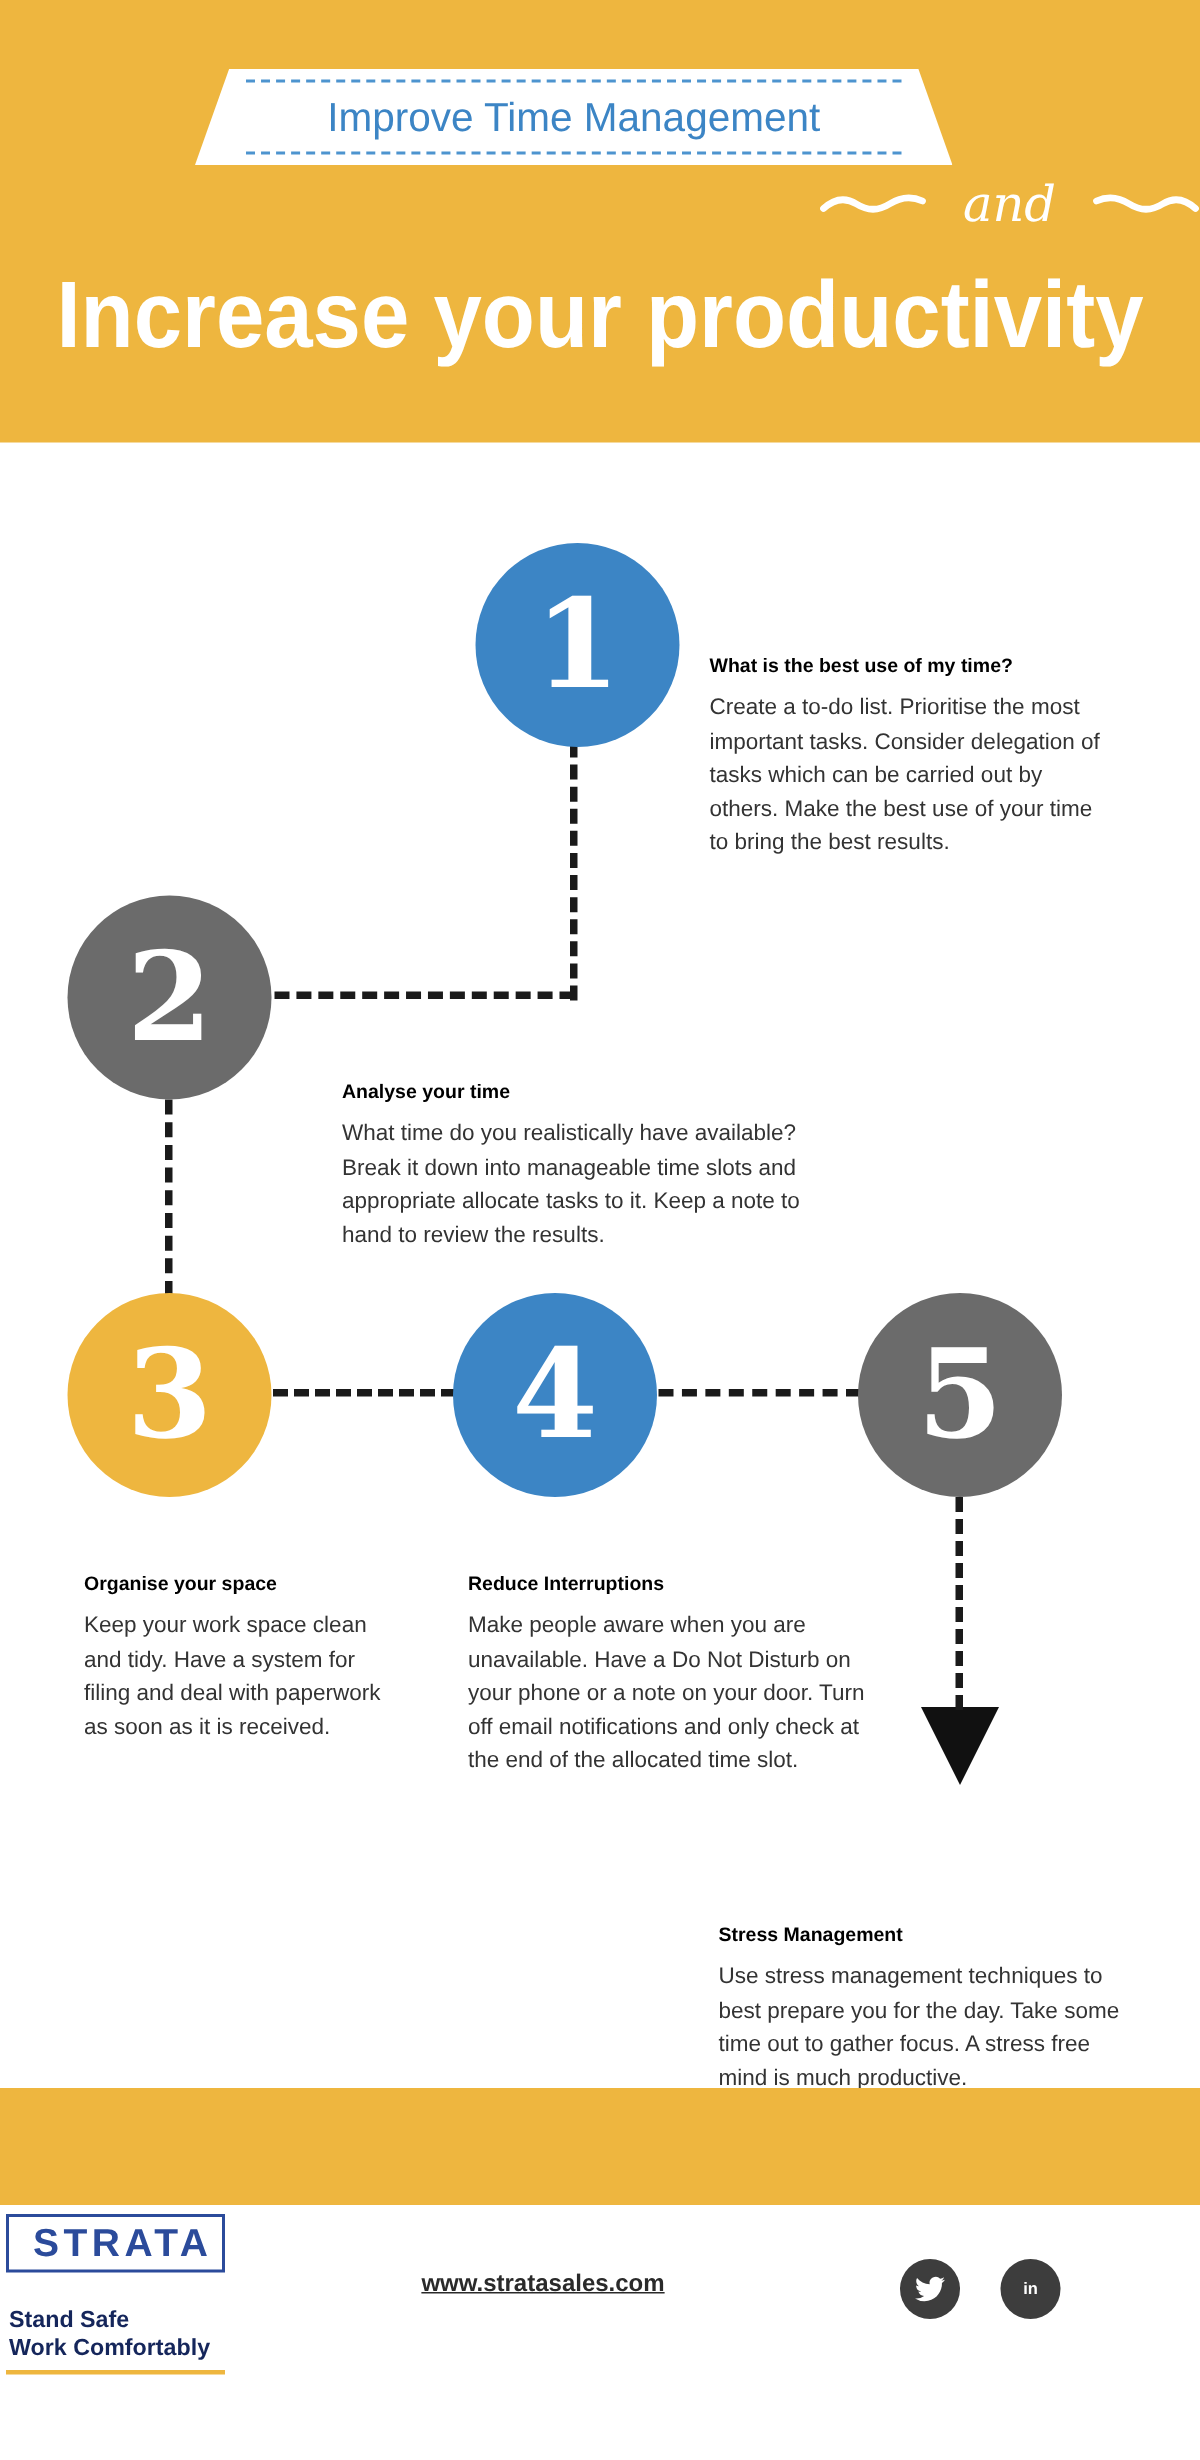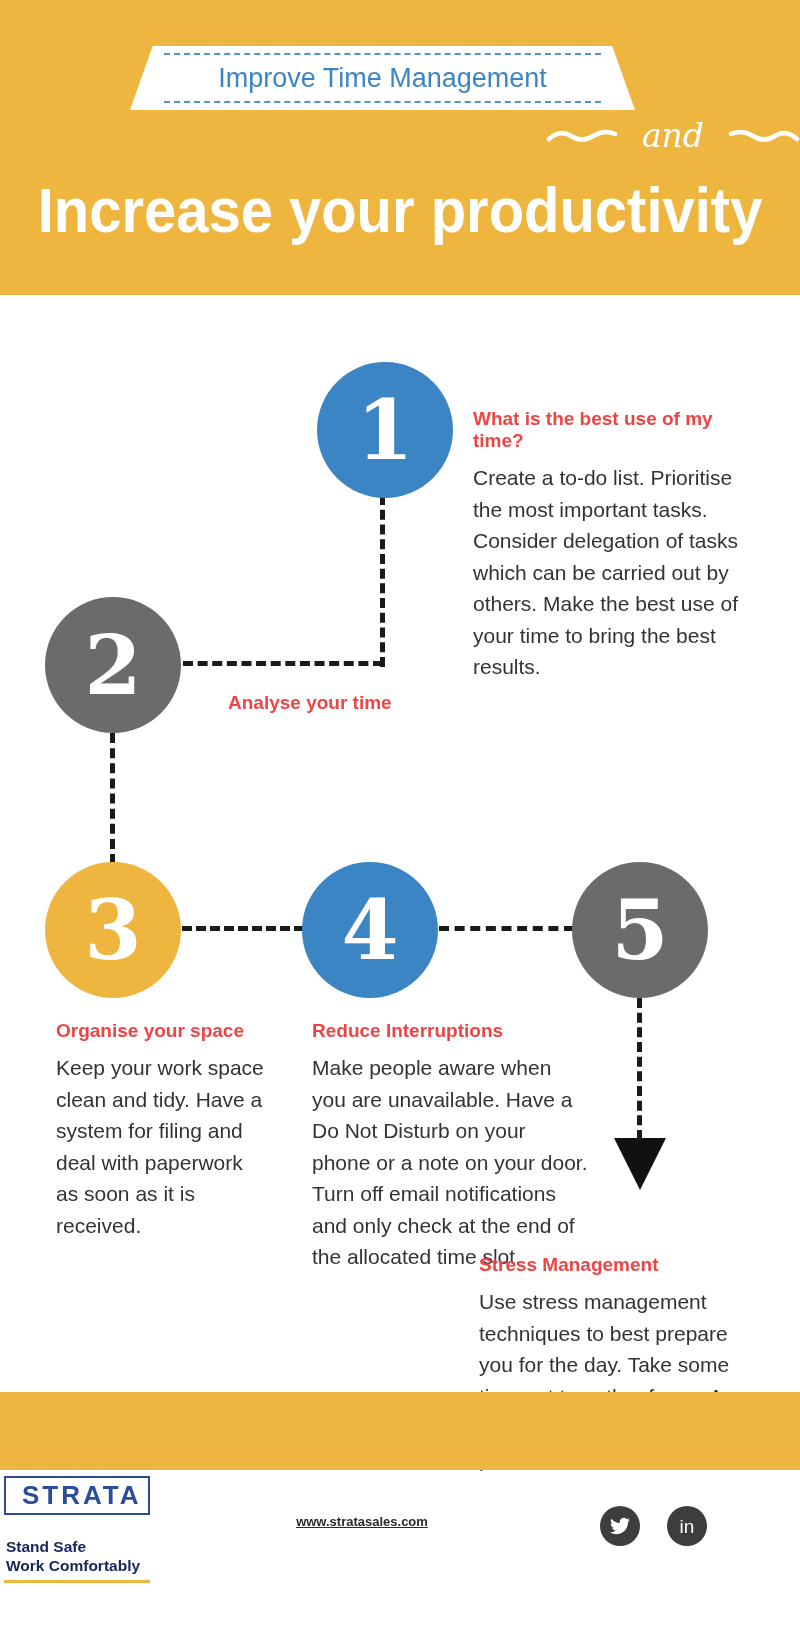--- a/index.html
+++ b/index.html
@@ -43,42 +43,42 @@
   .l3 { left:110px; top:733px; height:131px; }
   .l4 { left:182px; top:926px; width:122px; }
   .l5 { left:439px; top:926px; width:135px; }
   .l6 { left:637px; top:998px; height:142px; }
   .arrow-down { position:absolute; left:614px; top:1138px; width:0; height:0;
                 border-left:26px solid transparent; border-right:26px solid transparent;
                 border-top:52px solid #111111; }
 
   
   .block { position:absolute; }
-  .block h3 { font-size:19px; color:#ef4444; font-weight:bold; margin-bottom:10px; }
-  .block p  { font-size:21px; line-height:1.5; color:#333333; }
+  .block h3 { font-size:13px; color:#000000; font-weight:bold; margin-bottom:10px;margin-top:28px; }
+  .block p  { font-size:15px; line-height:1.5; color:#333333; }
   .b1 { left:473px; top:408px; width:270px; }
   .b2 { left:228px; top:692px; width:306px; }
   .b3 { left:56px;  top:1020px; width:212px; }
   .b4 { left:312px; top:1020px; width:276px; }
   .b5 { left:479px; top:1254px; width:280px; }
 
   
   .band { position:absolute; left:0; top:1392px; width:800px; height:78px; background:#EEB63F; }
   .logo { position:absolute; left:4px; top:1476px; width:146px; }
   .logo-box { border:2px solid #2B4B9B; padding:2px 16px; text-align:center; background:#ffffff; }
   .logo-text { color:#2B4B9B; font-size:26px; font-weight:bold; letter-spacing:3px; }
   .tagline { color:#15265B; font-weight:bold; font-size:15.5px; margin-top:23px; padding-left:2px; }
   .logo-underline { height:3px; background:#EEB63F; margin-top:5px; }
   .website { position:absolute; left:262px; top:1514px; width:200px; text-align:center;
-             font-size:13px; font-weight:bold; color:#2a2a2a; text-decoration:underline; cursor:pointer; }
+             font-size:16px; font-weight:bold; color:#2a2a2a; text-decoration:underline; cursor:pointer; }
   .social { position:absolute; top:1506px; width:40px; height:40px; border-radius:50%;
             background:#3D3D3D; display:flex; align-items:center; justify-content:center; cursor:pointer; }
   .social.tw { left:600px; }
   .social.li { left:667px; }
-  .li-glyph { color:#ffffff; font-weight:normal; font-size:19px; line-height:1; }
+  .li-glyph { color:#ffffff; font-weight:bold; font-size:11px; line-height:1; }
 </style>
 </head>
 <body>
 
 <div class="page">
 
   <header class="hero">
     <div class="ribbon">
       <div class="ribbon-dash top"></div>
       <div class="ribbon-title">Improve Time Management</div>
@@ -119,20 +119,21 @@
   <div class="circle c5" style="background-color: rgb(107, 107, 107);">
     <span class="num">5</span>
   </div>
 
   <div class="block b1">
     <h3>What is the best use of my time?</h3>
     <p>Create a to-do list. Prioritise the most important tasks. Consider delegation of tasks which can be carried out by others. Make the best use of your time to bring the best results.</p>
   </div>
   <div class="block b2">
     <h3>Analyse your time</h3>
+    <p>What time do you realistically have available? Break it down into manageable time slots and appropriate allocate tasks to it. Keep a note to hand to review the results.</p>
   </div>
   <div class="block b3">
     <h3>Organise your space</h3>
     <p>Keep your work space clean and tidy. Have a system for filing and deal with paperwork as soon as it is received.</p>
   </div>
   <div class="block b4">
     <h3>Reduce Interruptions</h3>
     <p>Make people aware when you are unavailable. Have a Do Not Disturb on your phone or a note on your door. Turn off email notifications and only check at the end of the allocated time slot.</p>
   </div>
   <div class="block b5">

